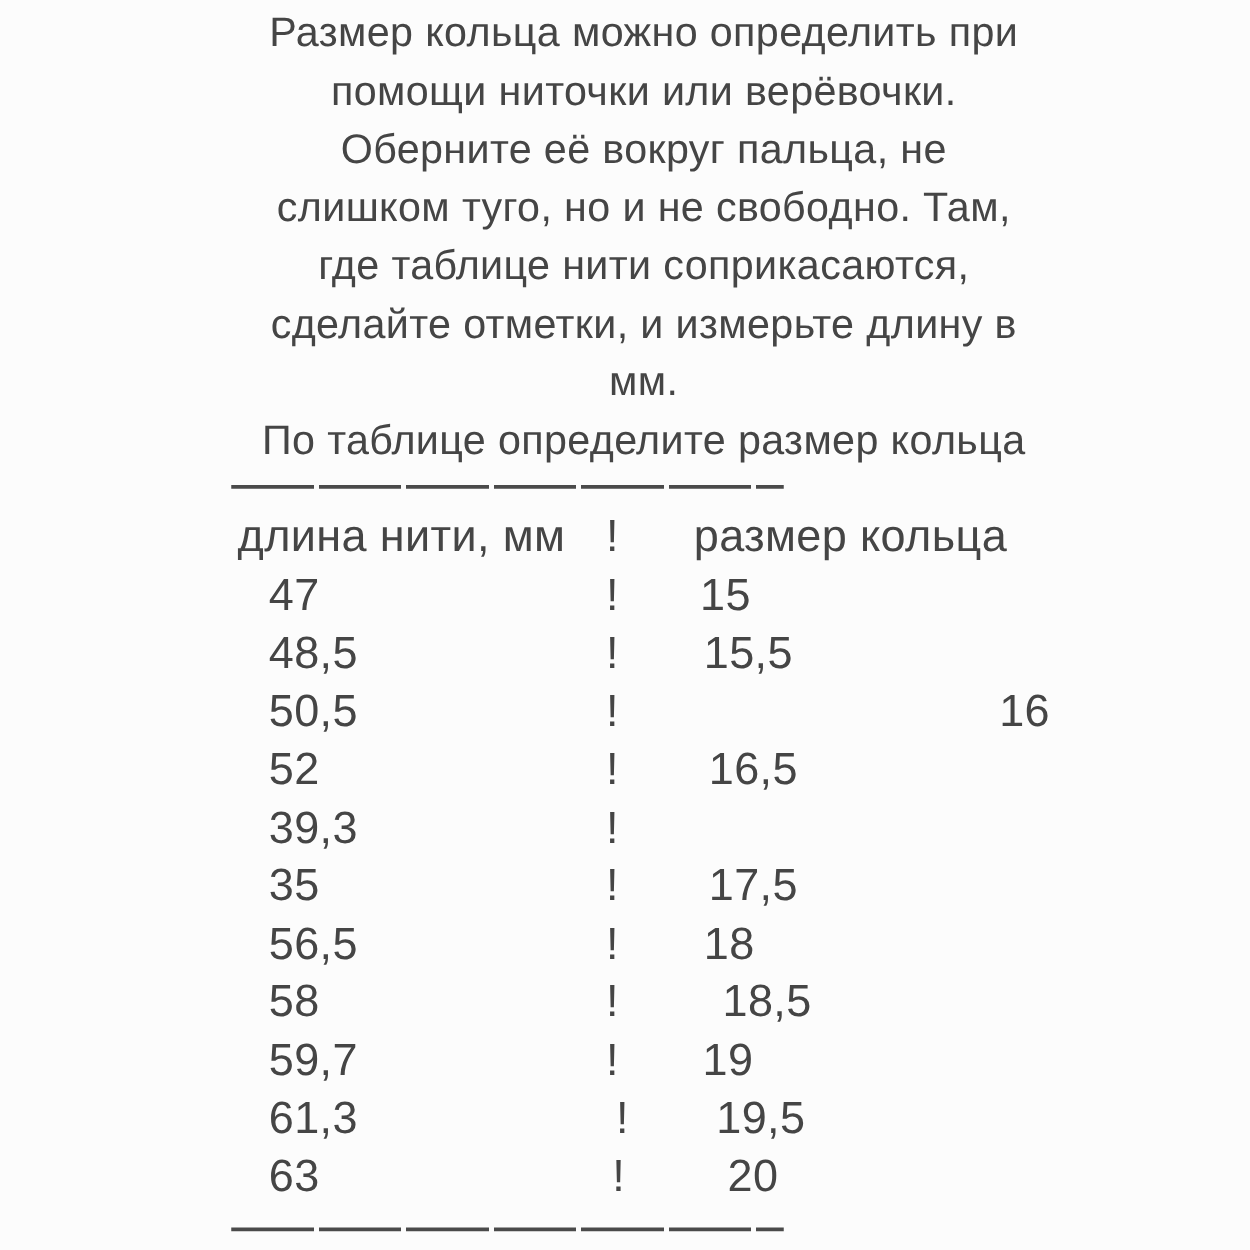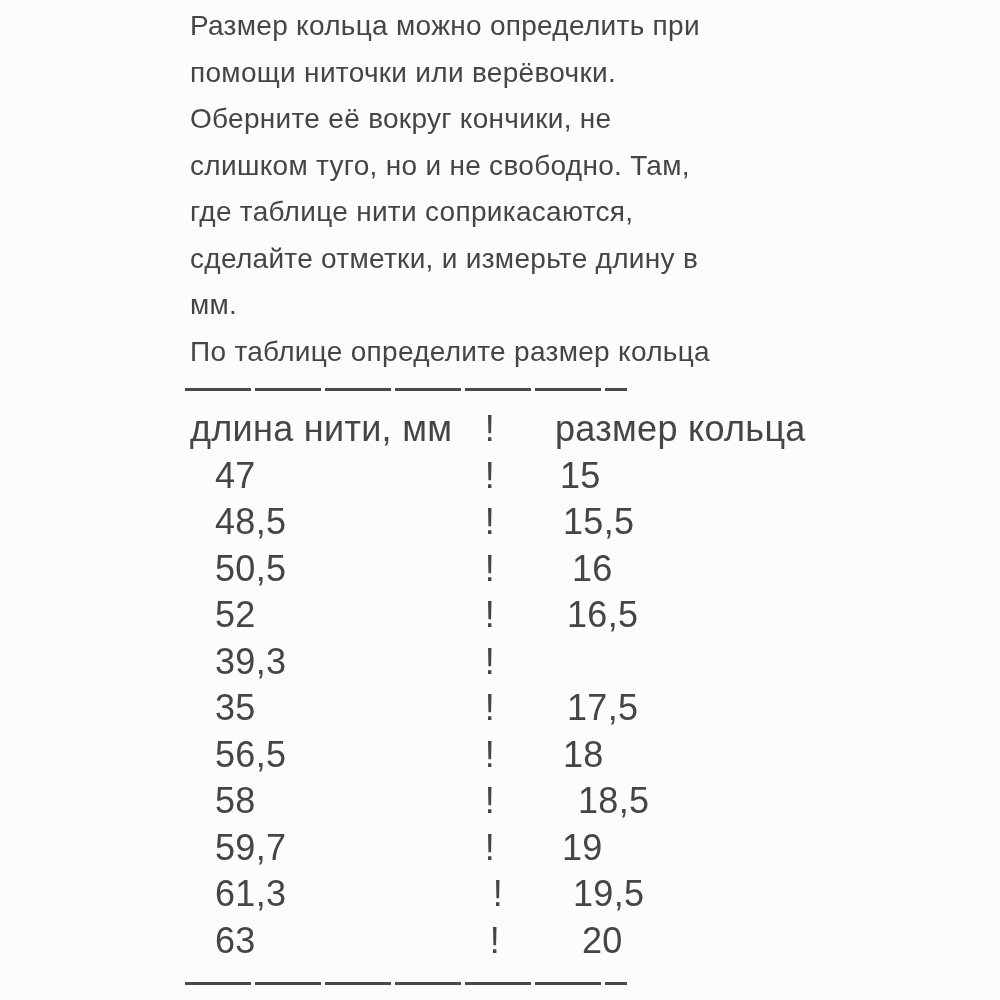--- a/index.html
+++ b/index.html
@@ -13,24 +13,25 @@
     color: #454545;
     font-family: "Liberation Sans", sans-serif;
     overflow: hidden;
   }
   .page {
     padding-top: 3px;
     padding-left: 190px;
     width: 650px;
   }
   .line {
-    font-size: 28px;
+    font-size: 33px;
     line-height: 46.5px;
     letter-spacing: 0.3px;
     white-space: nowrap;
+    text-align: center;
   }
   .divider {
     width: 442px;
     height: 3px;
     margin-left: -5px;
     margin-top: 13px;
     background: repeating-linear-gradient(90deg, #4a4a4a 0 66px, transparent 66px 70px);
   }
   .divider.bottom {
     margin-top: 18px;
@@ -48,41 +49,41 @@
     letter-spacing: 0.3px;
     white-space: nowrap;
   }
   .trow .length { padding-left: 25px; }
   .trow.thead .length { padding-left: 0; }
   .sep { text-align: center; }
   
   .trow:nth-child(1)  .size { padding-left: 57px; }
   .trow:nth-child(2)  .size { padding-left: 62px; }
   .trow:nth-child(3)  .size { padding-left: 65px; }
-  .trow:nth-child(4)  .size { padding-left: 74px; }
+  .trow:nth-child(4)  .size { padding-left: 74px; text-align: right; }
   .trow:nth-child(5)  .size { padding-left: 69px; }
   .trow:nth-child(6)  .size { padding-left: 65px; }
   .trow:nth-child(7)  .size { padding-left: 69px; }
   .trow:nth-child(8)  .size { padding-left: 65px; }
   .trow:nth-child(9)  .size { padding-left: 80px; }
   .trow:nth-child(10) .size { padding-left: 64px; }
   .trow:nth-child(11) .size { padding-left: 75px; }
   .trow:nth-child(12) .size { padding-left: 84px; }
   .trow:nth-child(11) .sep { transform: translateX(8px); }
   .trow:nth-child(12) .sep { transform: translateX(5px); }
 </style>
 </head>
 <body>
 
 <div class="page">
 
   <div class="intro">
     <div class="line">Размер кольца можно определить при</div>
     <div class="line">помощи ниточки или верёвочки.</div>
-    <div class="line">Оберните её вокруг кончики, не</div>
+    <div class="line">Оберните её вокруг пальца, не</div>
     <div class="line">слишком туго, но и не свободно. Там,</div>
     <div class="line">где таблице нити соприкасаются,</div>
     <div class="line">сделайте отметки, и измерьте длину в</div>
     <div class="line">мм.</div>
     <div class="line">По таблице определите размер кольца</div>
   </div>
 
   <div class="divider top"></div>
 
   <div class="ring-table">

